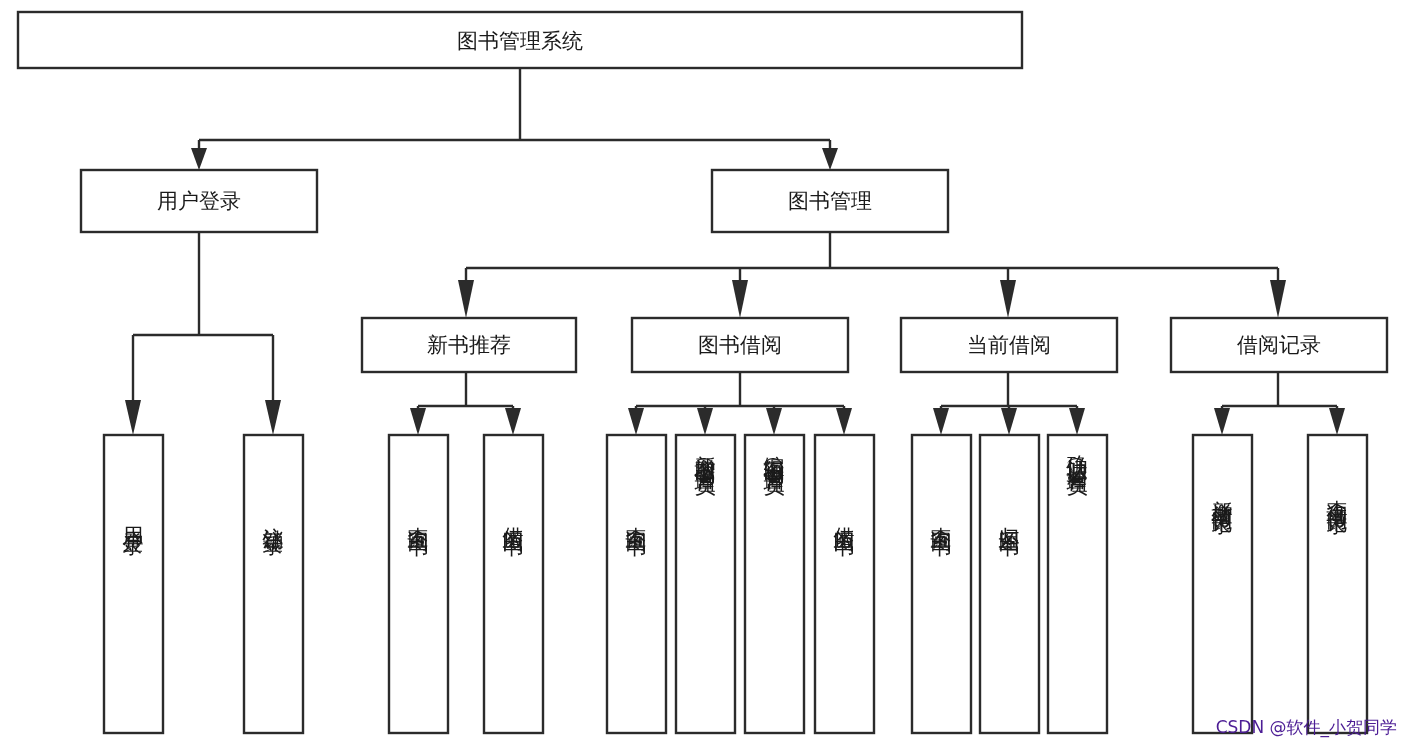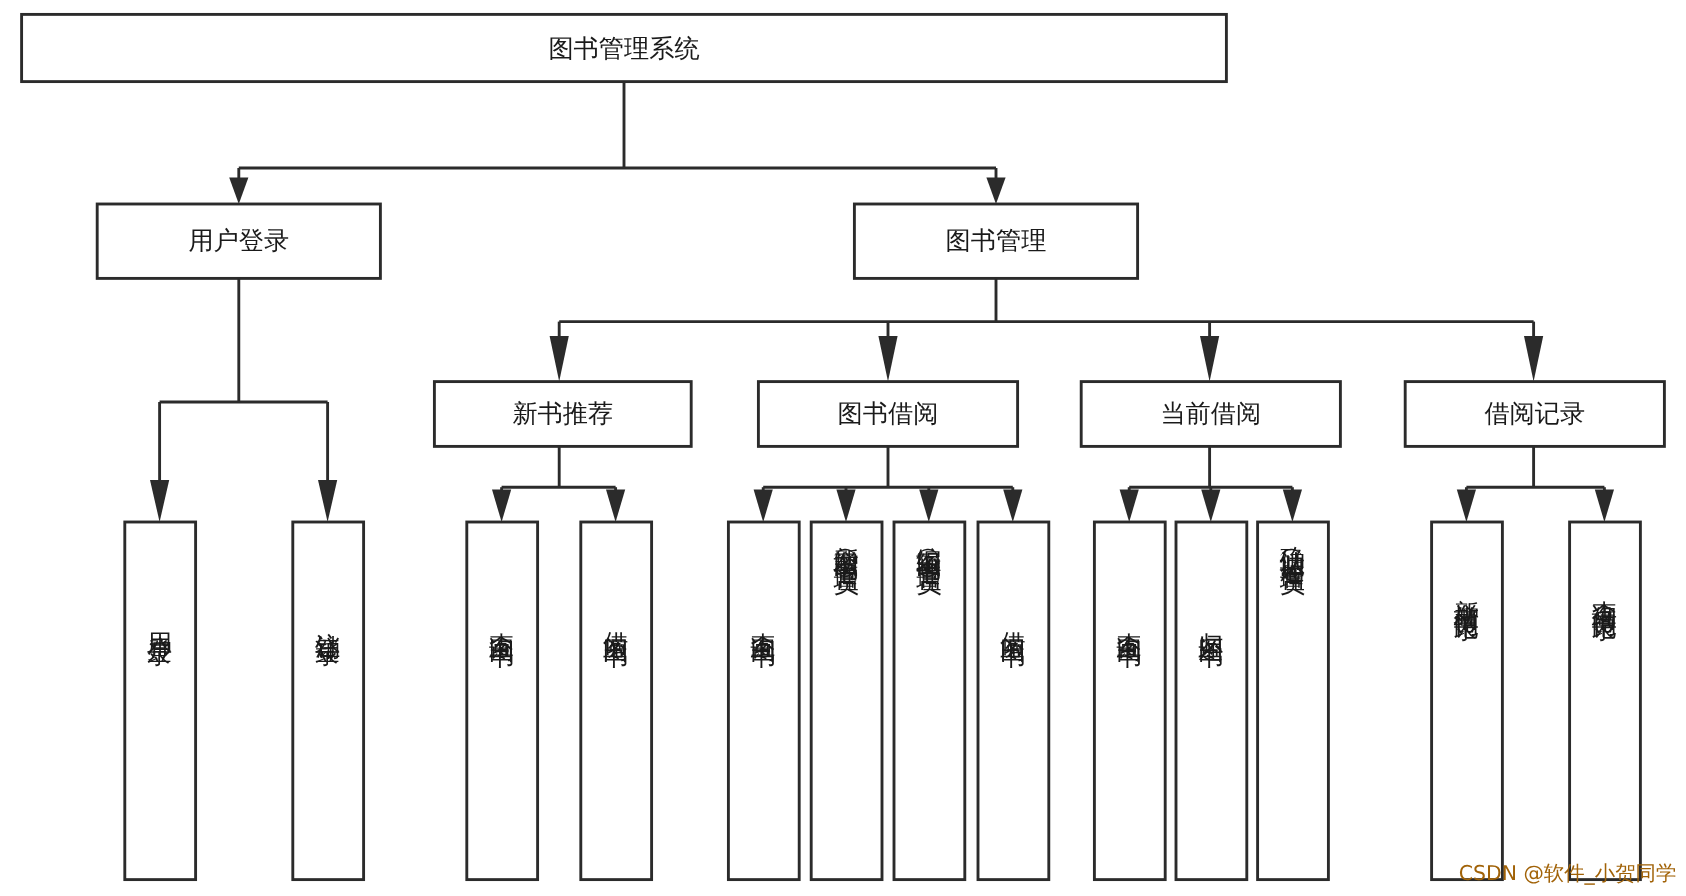--- a/index.html
+++ b/index.html
@@ -50,21 +50,21 @@
   .arrow-head {
     fill: #2b2b2b;
     stroke: none;
   }
   .watermark {
     position: absolute;
     right: 8px;
     bottom: 8px;
     font-family: "DejaVu Sans", "Liberation Sans", sans-serif;
     font-size: 17px;
-    color: #a16207;
+    color: #4c1d95;
     white-space: nowrap;
     user-select: none;
   }
 </style>
 </head>
 <body>
 
 <svg id="chart-root" viewBox="0 0 1405 747" xmlns="http://www.w3.org/2000/svg">
 
   <g>

